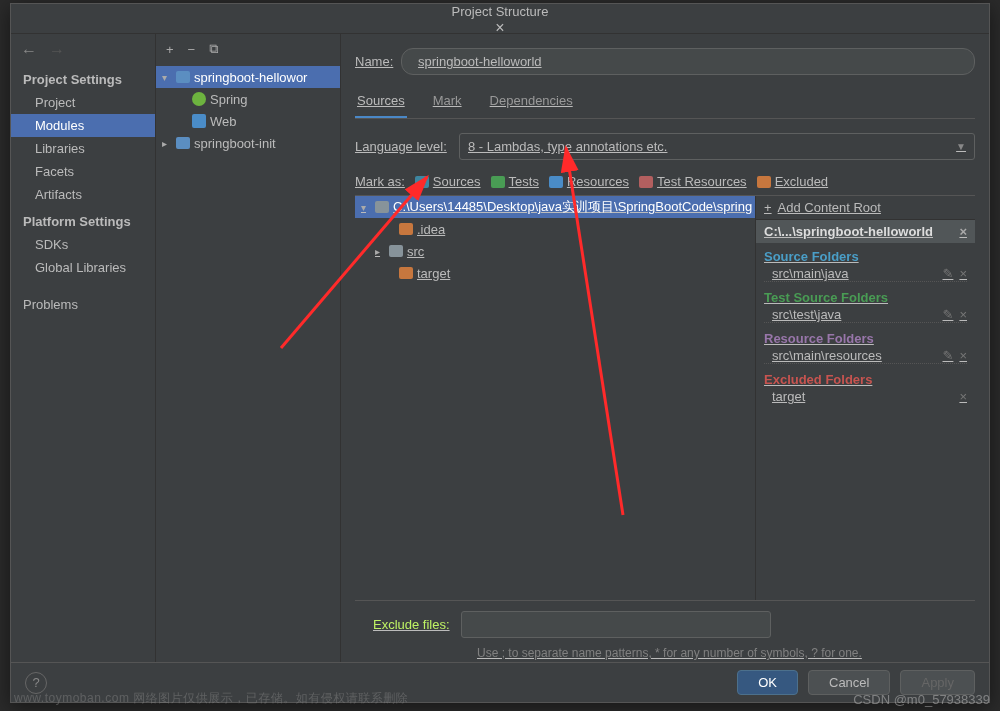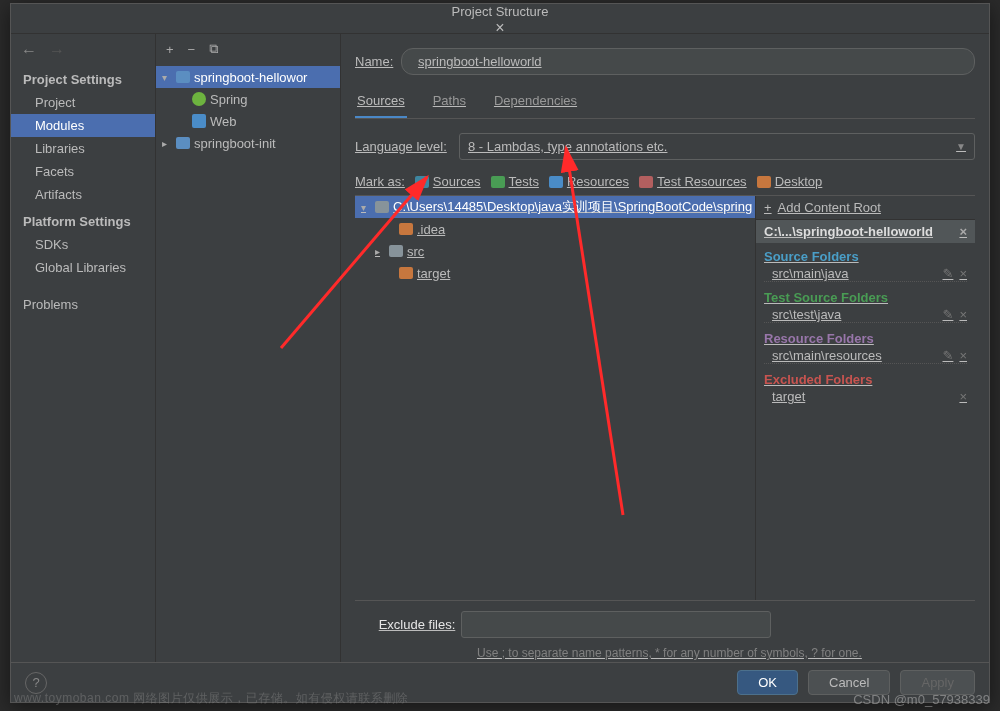--- a/index.html
+++ b/index.html
@@ -72,21 +72,21 @@
 .folder-group { padding: 6px 8px 2px 8px; }
 .folder-group .fg-title { font-weight: bold; margin-bottom: 2px; }
 .folder-group.source .fg-title { color: #4a9ec7; }
 .folder-group.test .fg-title { color: #499c54; }
 .folder-group.resource .fg-title { color: #9876aa; }
 .folder-group.excluded .fg-title { color: #c75450; }
 .folder-group .fg-item { color: #bbb; padding-left: 8px; display: flex; justify-content: space-between; align-items: center; border-bottom: 1px dotted #555; }
 .folder-group .fg-item .tools { color: #777; display: flex; gap: 6px; }
 
 .exclude-row { display: flex; align-items: center; padding: 10px 0 6px 18px; }
-.exclude-row label { color: #e5e5e5; width: 88px; text-align: center; }
+.exclude-row label { color: #bef264; width: 88px; }
 .exclude-row input { width: 310px; background: #45494a; border: 1px solid #5e6060; color: #bbb; padding: 5px 8px; border-radius: 3px; }
 .hint { color: #808080; font-size: 12px; padding-left: 122px; padding-right: 20px; line-height: 1.5; }
 
 .footer { position: absolute; bottom: 0; left: 0; right: 0; height: 40px; border-top: 1px solid #555; display: flex; align-items: center; padding: 0 14px; gap: 10px; background: #3c3f41; }
 .footer .help { width: 22px; height: 22px; border: 1px solid #666; border-radius: 50%; display: flex; align-items: center; justify-content: center; color: #888; cursor: pointer; }
 .footer .spacer { flex: 1; }
 .footer button { padding: 4px 20px; background: #4c5052; border: 1px solid #5e6060; color: #bbb; border-radius: 4px; cursor: pointer; }
 .footer button.primary { background: #365880; border-color: #4c708c; color: #fff; }
 .footer button:disabled { color: #666; }
 
@@ -154,21 +154,21 @@
     </div>
 
     <div class="right">
       <div class="name-row">
         <label>Name:</label>
         <input type="text" value="springboot-helloworld" style="">
       </div>
 
       <div class="tabs">
         <div class="tab active">Sources</div>
-        <div class="tab">Paths</div>
+        <div class="tab">Mark</div>
         <div class="tab">Dependencies</div>
       </div>
 
       <div class="lang-row">
         <label>Language level:</label>
         <div class="select">
           <span>8 - Lambdas, type annotations etc.</span>
           <span class="caret">▼</span>
         </div>
       </div>
@@ -186,21 +186,21 @@
         <span class="mark-item resources">
             <span class="sq"></span>
             <span>Resources</span>
           </span>
         <span class="mark-item testres">
             <span class="sq"></span>
             <span>Test Resources</span>
           </span>
         <span class="mark-item excluded">
             <span class="sq"></span>
-            <span>Desktop</span>
+            <span>Excluded</span>
           </span>
       </div>
 
       <div class="content-area">
         <div class="file-tree">
           <div class="ft-row root">
             <span class="arrow">▾</span>
               <span class="ficon"></span>
             <span>C:\Users\14485\Desktop\java实训项目\SpringBootCode\spring</span>
           </div>

